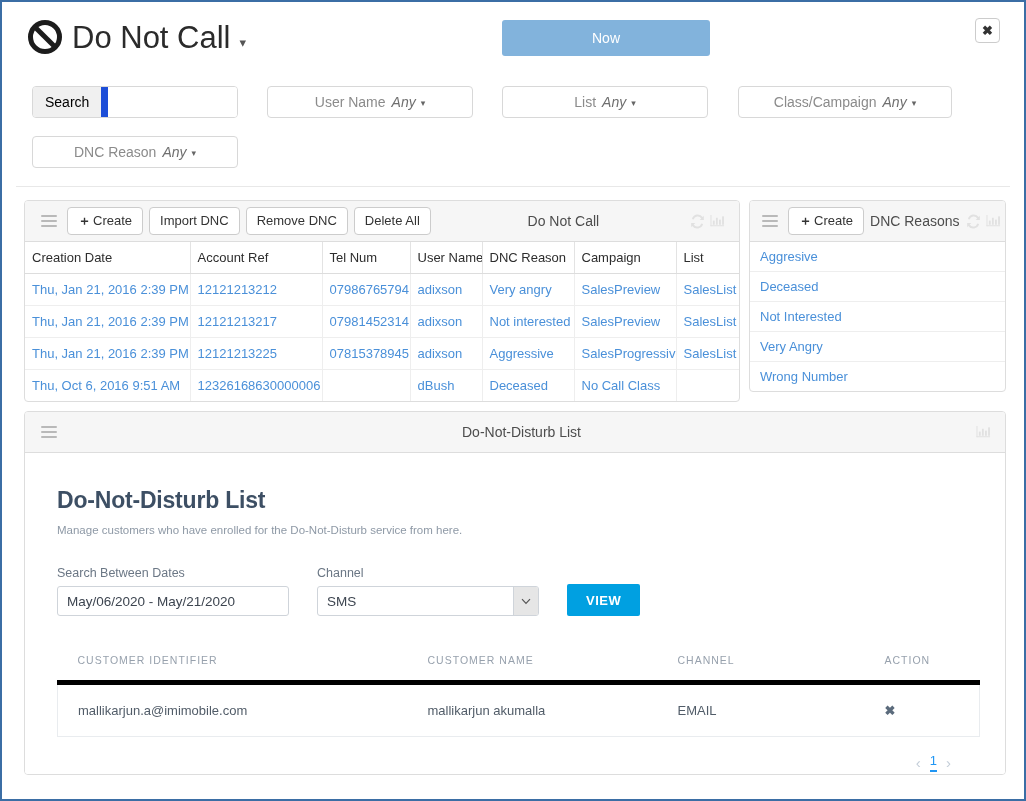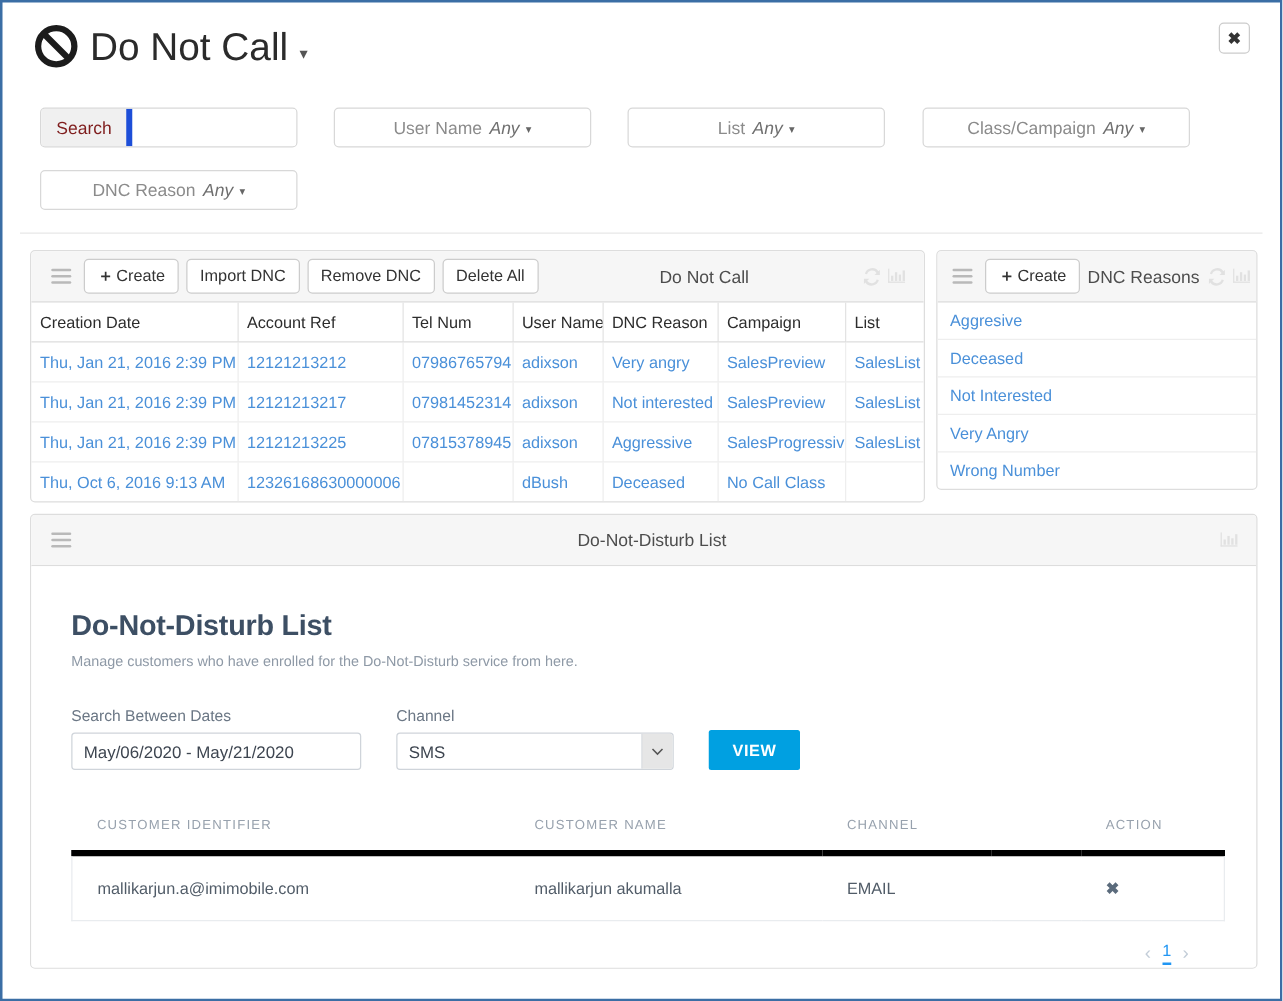--- a/index.html
+++ b/index.html
@@ -152,24 +152,24 @@
     height: 32px;
     box-sizing: border-box;
     display: flex;
     border: 1px solid #d8d8d8;
     border-radius: 4px;
     overflow: hidden;
     background: #ffffff;
   }
   .search-label {
     background: #f0f0f0;
-    border-right: 5px solid #1d4ed8;
+    border-right: 7px solid #1d4ed8;
     padding: 0 12px;
     font-size: 14px;
-    color: #7f1d1d;
+    color: #000000;
     display: flex;
     align-items: center;
     cursor: pointer;
   }
   .search-input {
     flex: 1;
     border: none;
     outline: none;
     font-size: 14px;
     padding: 0 8px;
@@ -481,20 +481,21 @@
 <div class="page">
 
   <div class="header-zone">
 
     <div class="title-row">
       <span class="dnc-glyph"></span>
       <span class="page-title">Do Not Call</span>
       <span class="title-caret">▾</span>
     </div>
 
+    <button class="now-button">Now</button>
     <button class="close-button">✖</button>
 
     <div class="filter-row r1">
       <div class="search-box">
         <div class="search-label">Search</div>
         <input class="search-input" type="text" value="" placeholder="" style="">
       </div>
 
       <div class="filter-box" style="left:265px; width:206px;">
         <span class="lbl">User Name</span>
@@ -600,21 +601,21 @@
         <tr>
           <td>Thu, Jan 21, 2016 2:39 PM</td>
           <td>12121213225</td>
           <td>07815378945</td>
           <td>adixson</td>
           <td>Aggressive</td>
           <td>SalesProgressive</td>
           <td>SalesList</td>
         </tr>
         <tr>
-          <td>Thu, Oct 6, 2016 9:13 AM</td>
+          <td>Thu, Oct 6, 2016 9:51 AM</td>
           <td>12326168630000006</td>
           <td></td>
           <td>dBush</td>
           <td>Deceased</td>
           <td>No Call Class</td>
           <td></td>
         </tr>
       </tbody>
     </table>
   </div>

